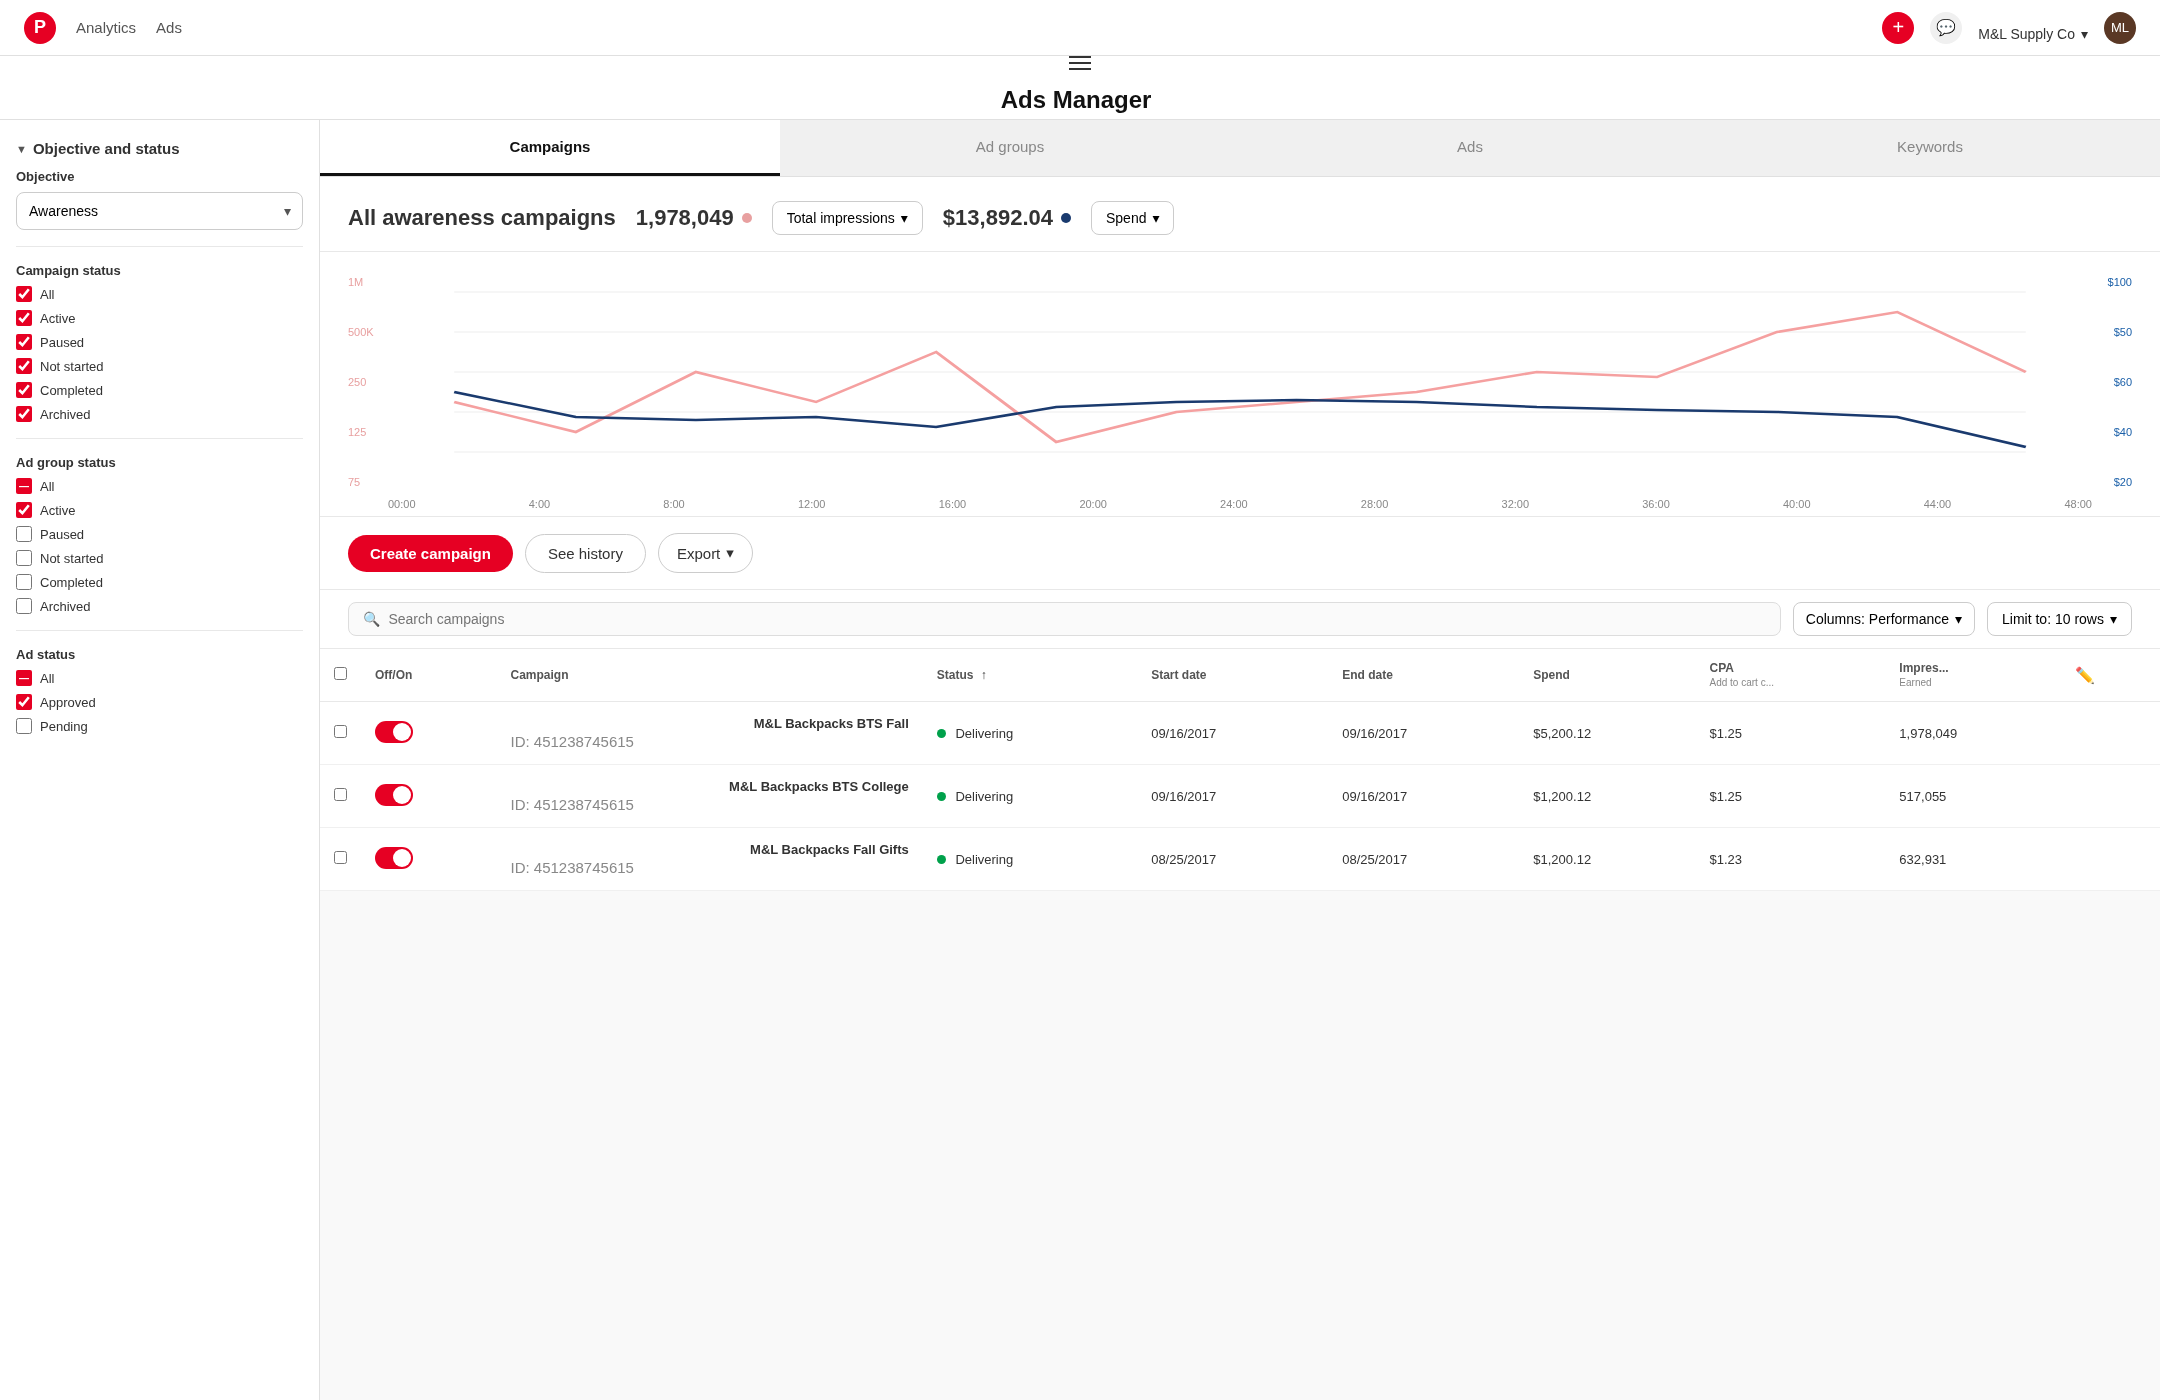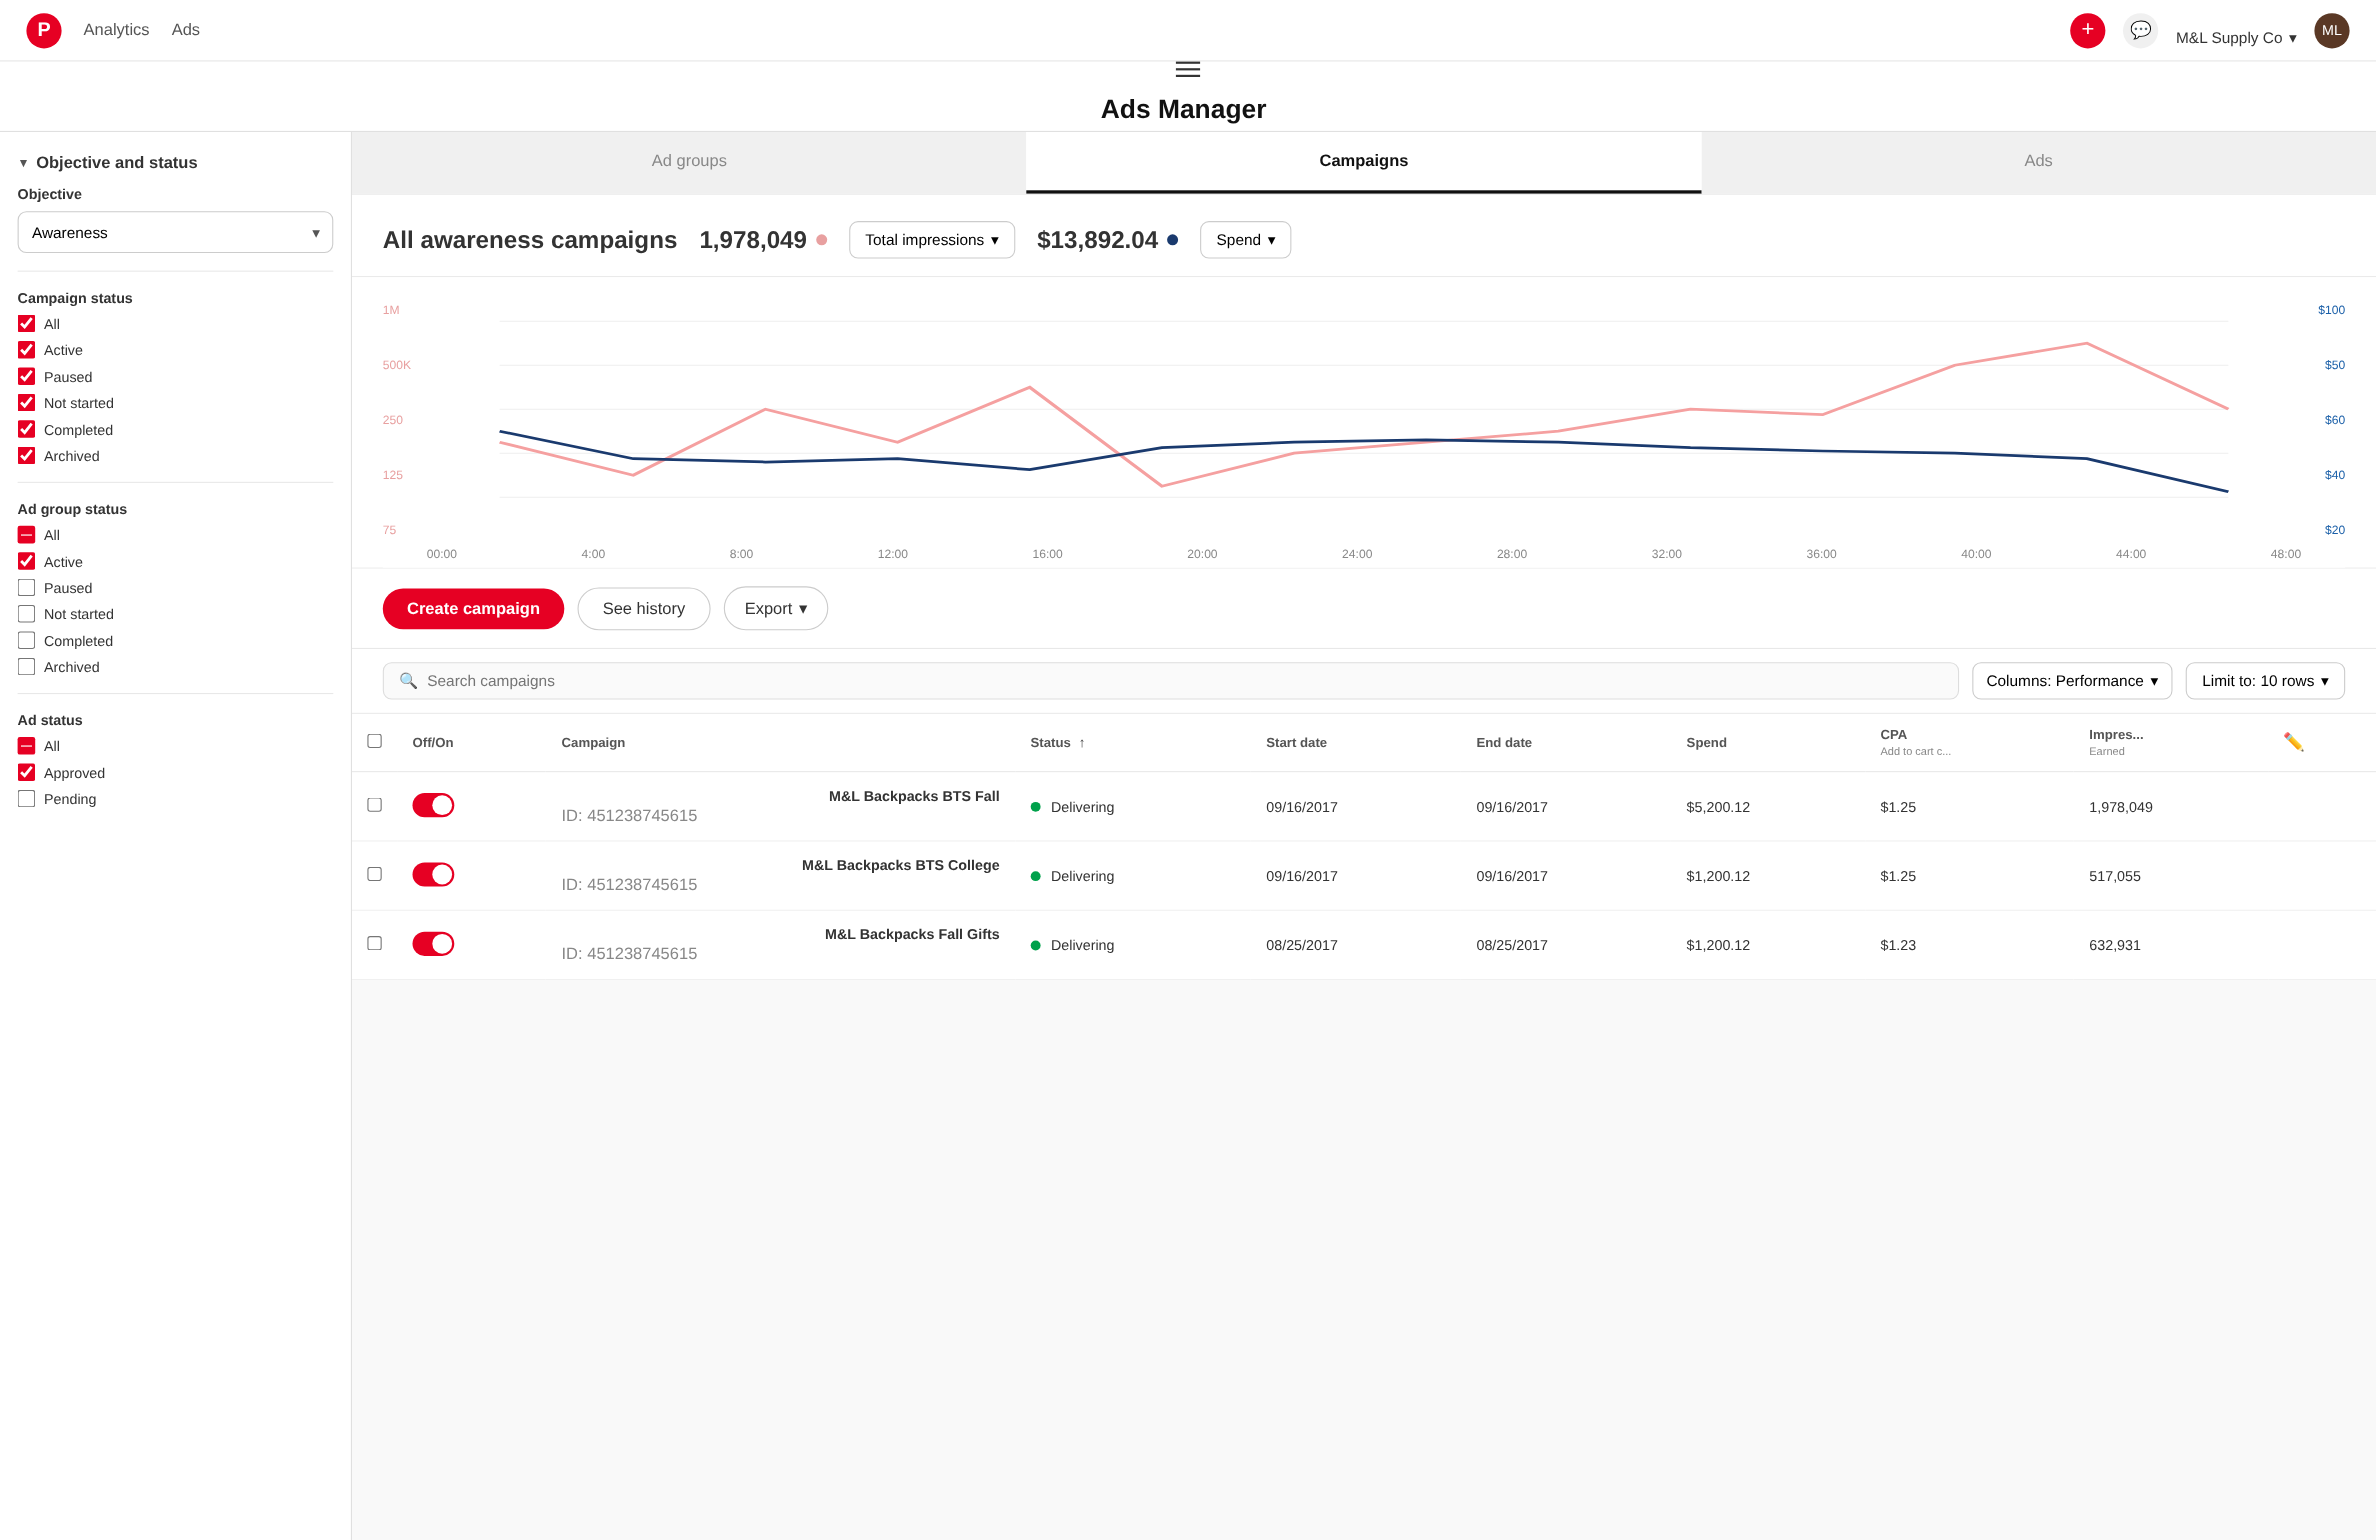--- a/index.html
+++ b/index.html
@@ -221,23 +221,24 @@
     </div>
     <div class="checkbox-row">
       <input type="checkbox" style="">
       <span>Pending</span>
     </div>
   </aside>
 
   <main class="content">
 
     <div class="tabs">
+      <div class="tab active">Campaigns</div>
       <div class="tab">Ad groups</div>
-      <div class="tab active">Campaigns</div>
       <div class="tab">Ads</div>
+      <div class="tab">Keywords</div>
     </div>
 
     <div class="campaign-header">
       <span class="campaign-title">All awareness campaigns</span>
       <div class="metric-group">
         <span class="metric-value">1,978,049</span>
         <span class="metric-dot red"></span>
       </div>
       <button class="metric-select">
         <span>Total impressions</span>

